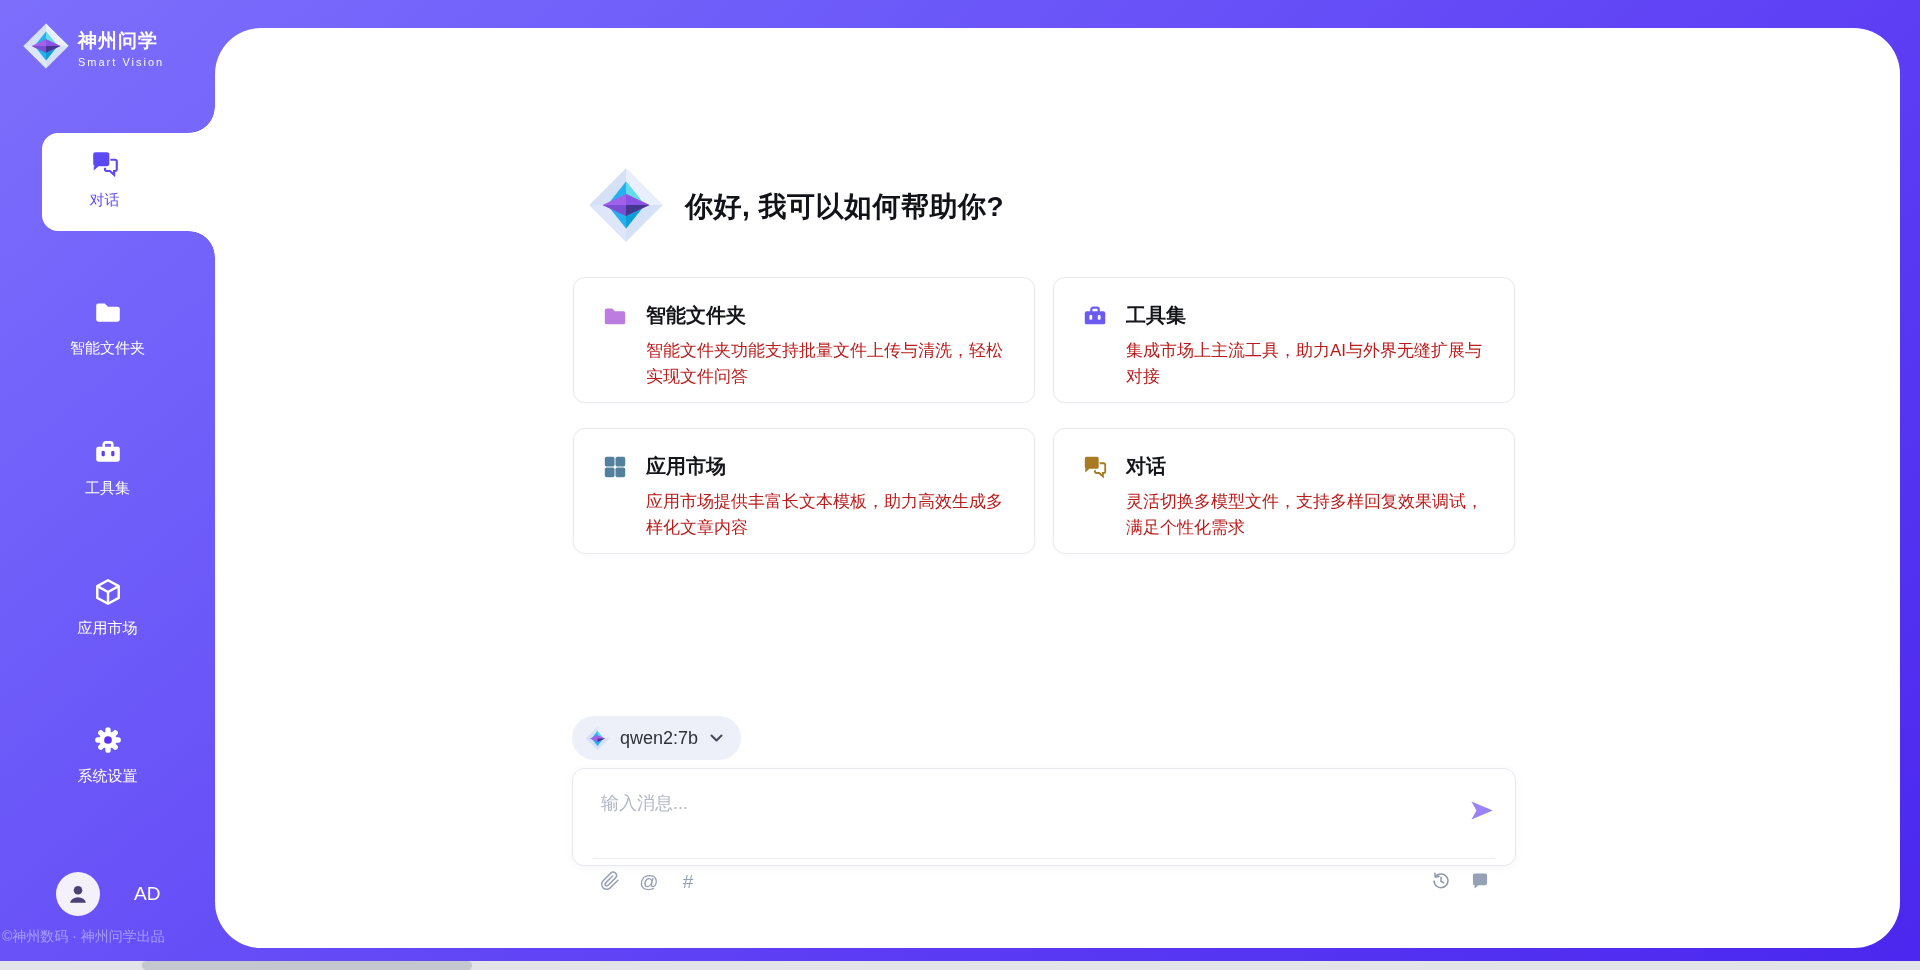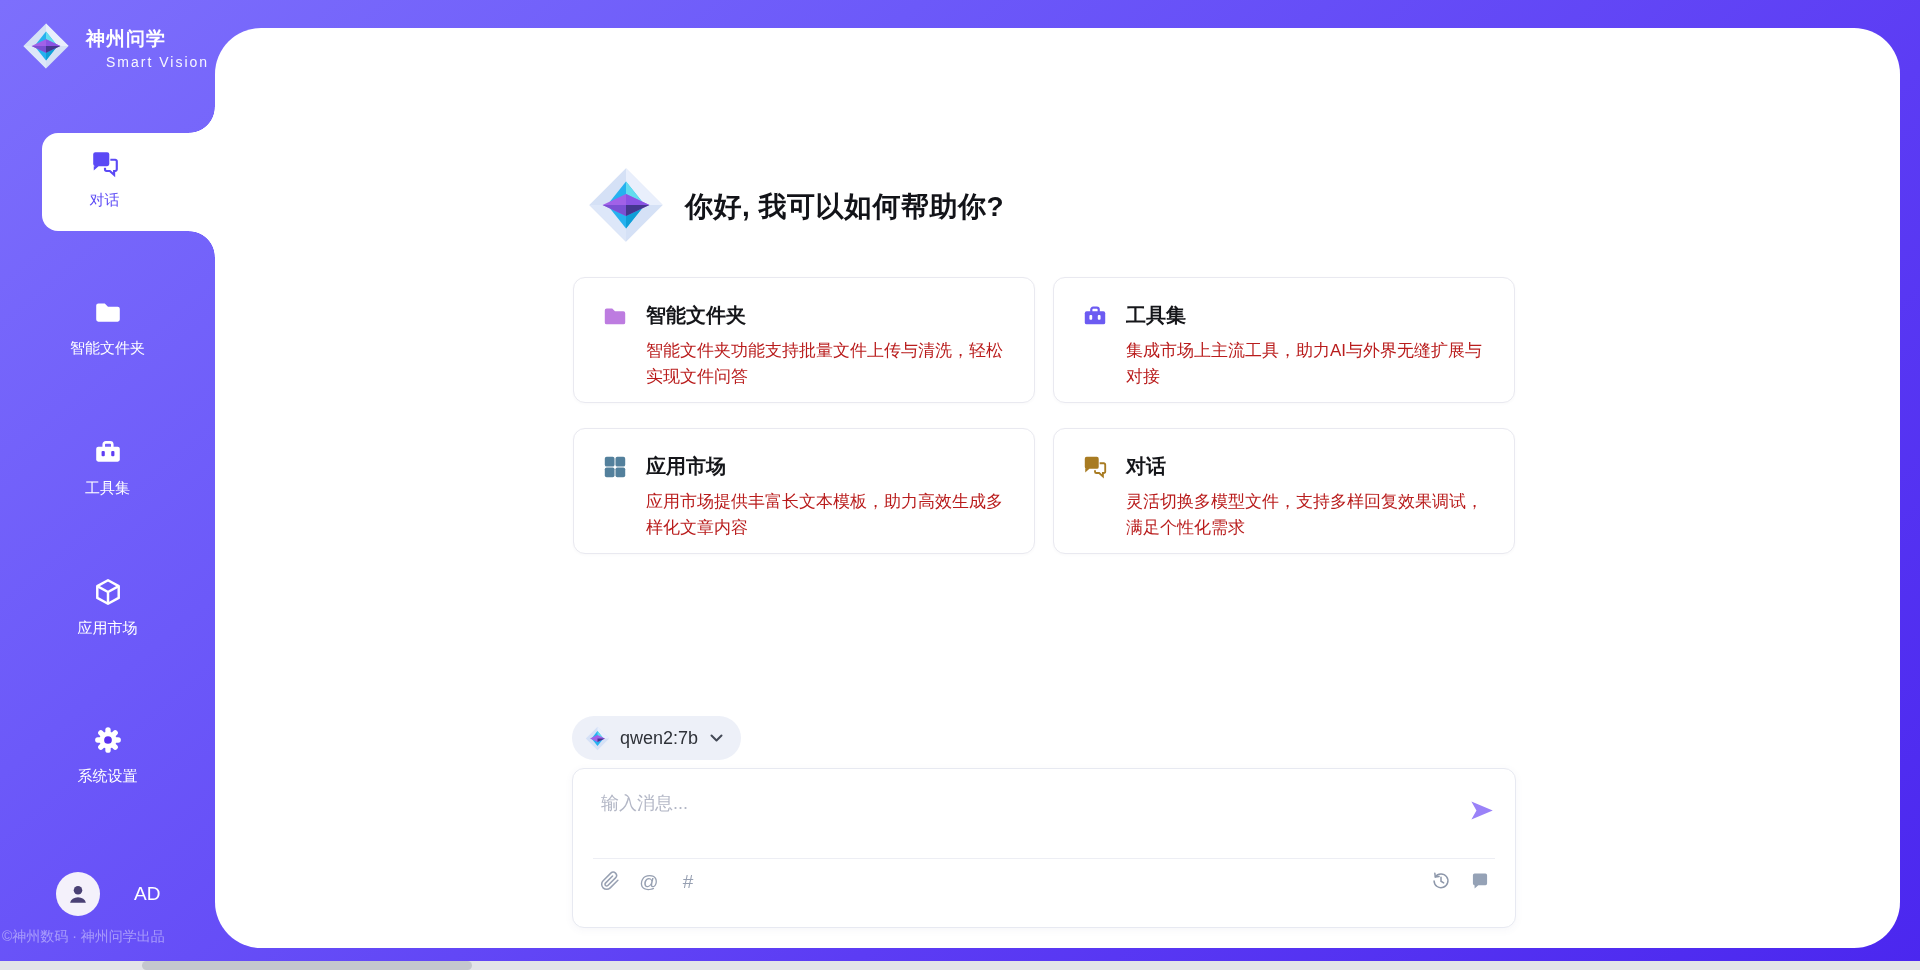--- a/index.html
+++ b/index.html
@@ -16,24 +16,24 @@
   .bottom-strip .thumb{ position:absolute; left:142px; top:0; width:330px; height:9px; background:#c4c7cd; border-radius:5px; }
 
   
   .panel{
     position:absolute; left:215px; top:28px; right:20px; bottom:22px;
     background:#ffffff; border-radius:46px;
   }
 
   
   .sidebar{ position:absolute; left:0; top:0; width:215px; height:100%; }
-  .brand{ position:absolute; left:22px; top:22px; display:flex; align-items:center; gap:16px; color:#fff; }
+  .brand{ position:absolute; left:22px; top:22px; display:flex; align-items:center; gap:8px; color:#fff; }
   .brand svg{ width:48px; height:48px; }
   .brand-cn{ font-size:19px; font-weight:700; letter-spacing:1px; }
-  .brand-en{ font-size:14px; letter-spacing:2px; margin-top:2px; opacity:.95;margin-left:20px; }
+  .brand-en{ font-size:11px; letter-spacing:2px; margin-top:2px; opacity:.95; }
 
   .nav-item{
     position:absolute; left:0; width:215px; height:98px;
     display:flex; flex-direction:column; align-items:center;
     padding-top:16px; gap:9px; color:#fff; font-size:15px;
   }
   .nav-item svg{ width:30px; height:30px; }
   .nav-item.active{
     left:42px; width:173px; background:#fff; border-radius:16px 0 0 16px;
     color:#5b49f5; padding-right:48px;
@@ -72,21 +72,21 @@
   .model-pill{
     position:absolute; left:357px; top:688px; height:44px;
     display:inline-flex; align-items:center; gap:10px;
     background:#edf0f8; border-radius:22px; padding:0 18px 0 13px;
     font-size:18px; color:#2e3138;
   }
   .model-pill .mlogo{ width:25px; height:25px; }
   .model-pill .chev{ width:13px; height:9px; margin-left:2px; }
 
   .input-card{
-    position:absolute; left:357px; top:740px; width:944px; height:160px;
+    position:absolute; left:357px; top:740px; width:944px; height:98px;
     background:#fff; border:1px solid #e7e9f1; border-radius:12px;
     box-shadow:0 2px 8px rgba(70,70,130,.05);
   }
   .msg-input{ position:absolute; left:28px; top:22px; right:70px; height:56px; font-size:18px; color:#b3b7c6; outline:none; }
   .send-btn{ position:absolute; right:20px; top:28px; width:27px; height:27px; }
   .send-btn svg{ width:27px; height:27px; }
   .input-divider{ position:absolute; left:20px; right:20px; top:89px; border-top:1px solid #edeef4; }
   .input-toolbar{ position:absolute; left:26px; right:24px; top:101px; display:flex; align-items:center; gap:17px; color:#97a0b2; }
   .input-toolbar .tool{ display:flex; align-items:center; justify-content:center; width:22px; height:22px; }
   .input-toolbar .tool svg{ width:20px; height:20px; }

